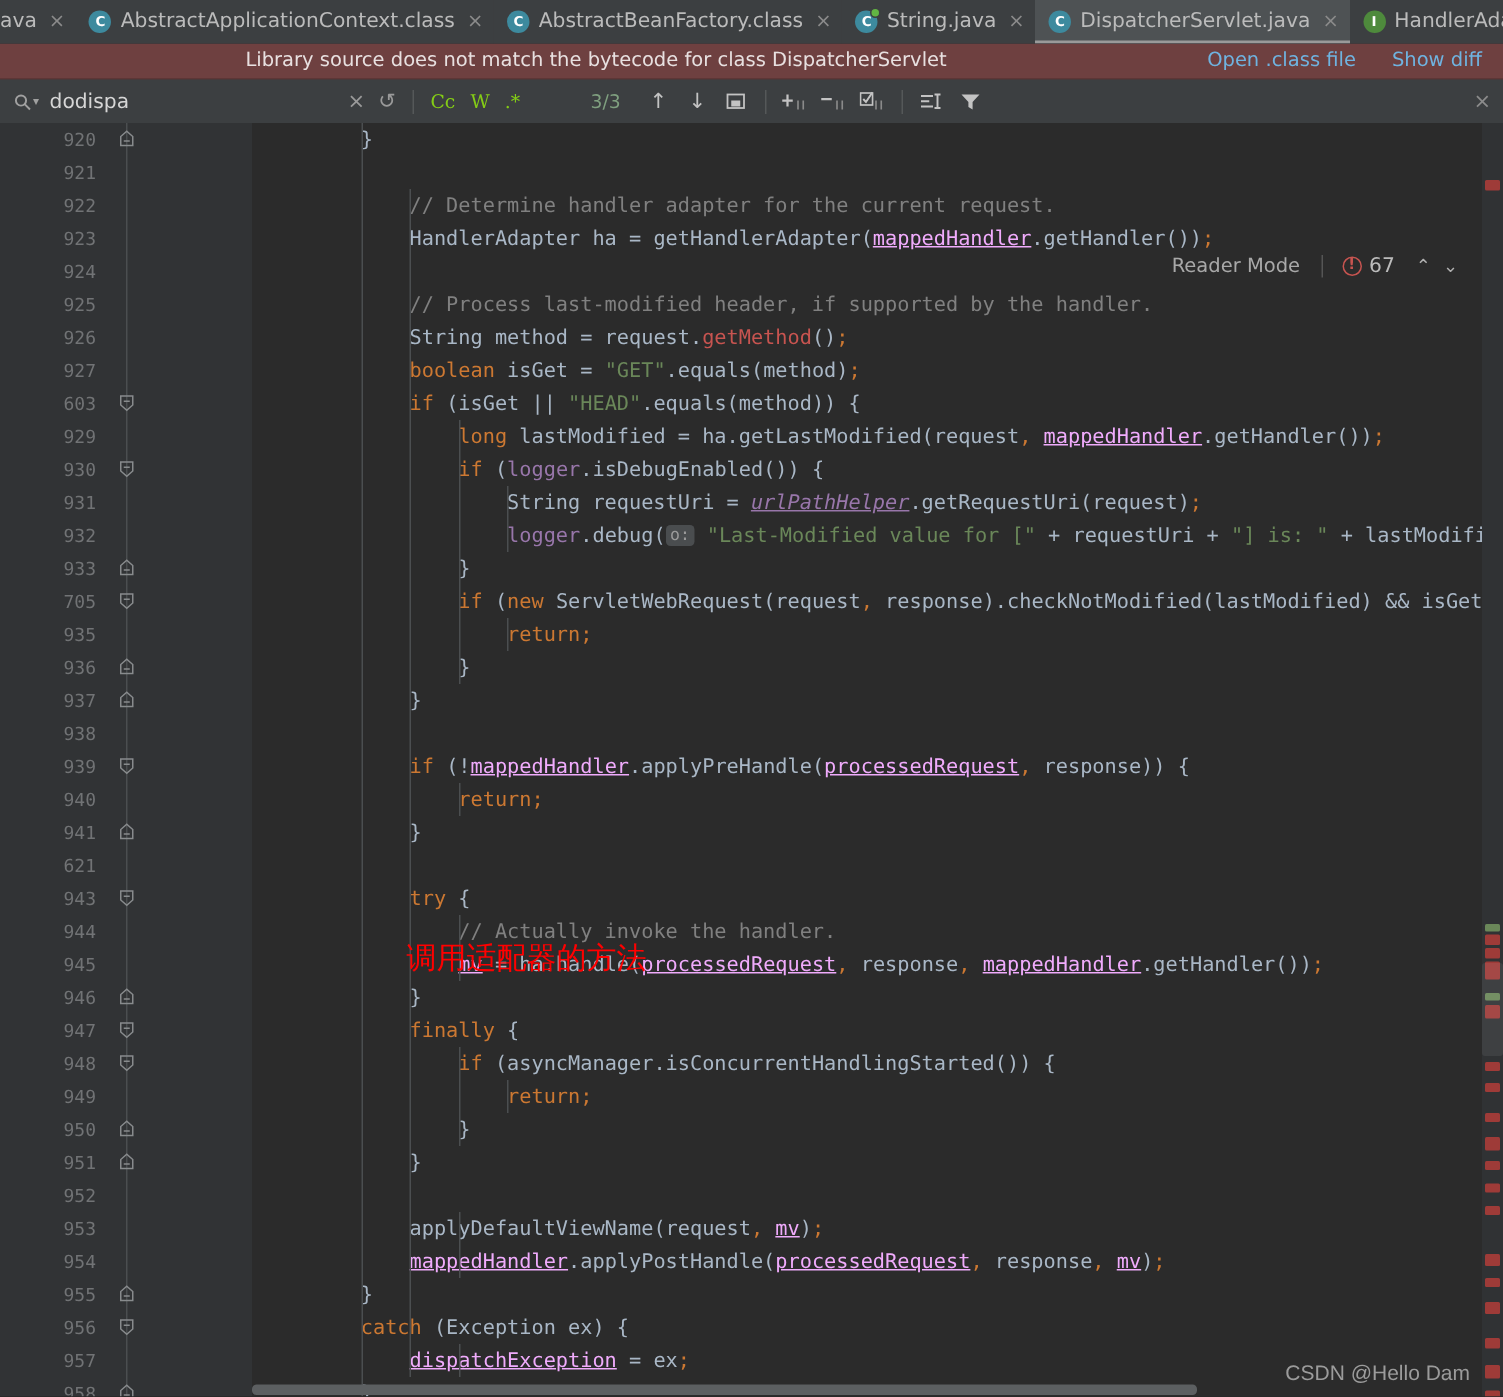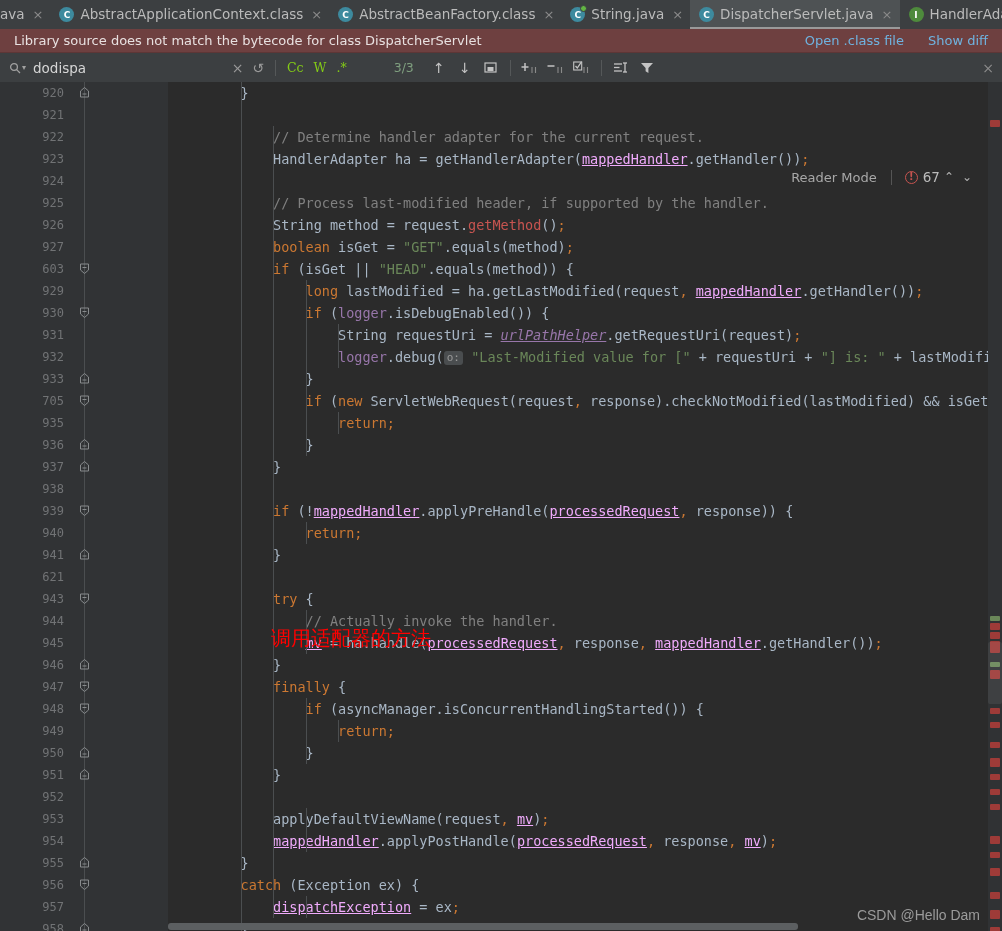--- a/index.html
+++ b/index.html
@@ -62,21 +62,21 @@
   
   #banner {
     height: 24px;
     background: #6e4040;
     display: flex; align-items: center;
     padding: 0 14px 0 14px;
     font-size: 13px;
     color: #e8e0e0;
     border-bottom: 1px solid #5d3636;
   }
-  #banner-msg { flex: 1 1 auto; white-space: nowrap; }
+  #banner-msg { flex: 1 1 auto; white-space: nowrap; text-align: center; }
   .banner-link {
     color: #6fb3e0; margin-left: 24px; white-space: nowrap;
     font-size: 13px;
   }
 
   
   #searchbar {
     height: 29px;
     background: #3c3f41;
     display: flex; align-items: center;
@@ -221,21 +221,21 @@
   }
   #reader-mode-label { margin-right: 14px; }
   .rw-sep { width: 1px; height: 15px; background: #555; margin-right: 13px; }
   #warn-icon {
     width: 13px; height: 13px; border-radius: 50%;
     border: 1.6px solid #c75450; color: #c75450;
     font-size: 10px; line-height: 10px; font-weight: bold;
     display: inline-flex; align-items: center; justify-content: center;
     margin-right: 5px; font-family: "DejaVu Sans", sans-serif;
   }
-  #warn-count { color: #bbbbbb; font-size: 13.5px; }
+  #warn-count { color: #bbbbbb; margin-right: 10px; font-size: 13.5px; }
   .rw-chev { color: #b0b0b0; font-size: 12px; padding: 0 4px; }
 
   
   #stripe {
     position: absolute; right: 0; top: 0; bottom: 0; width: 14px;
     background: #303234;
   }
   .mark {
     position: absolute; right: 2px; width: 10px; border-radius: 1px;
   }

